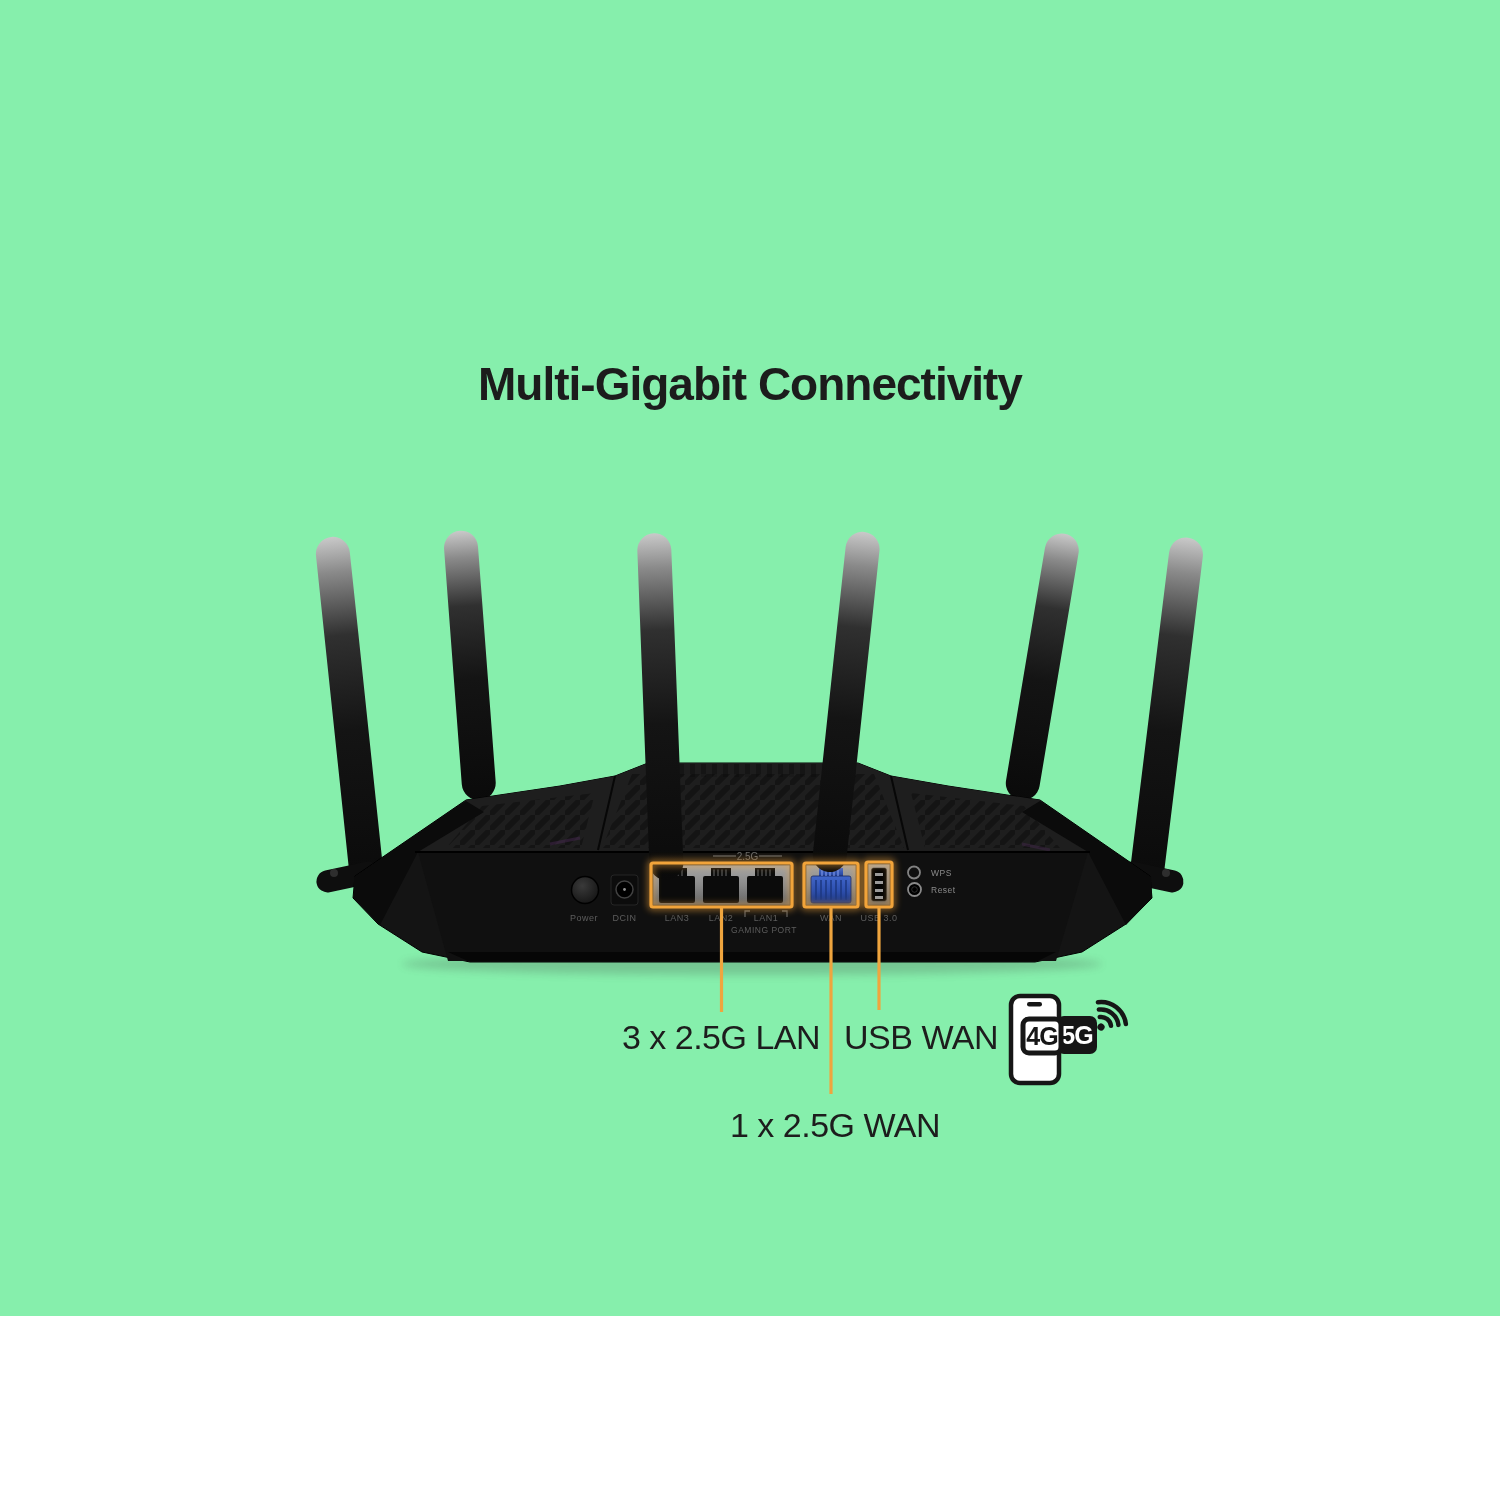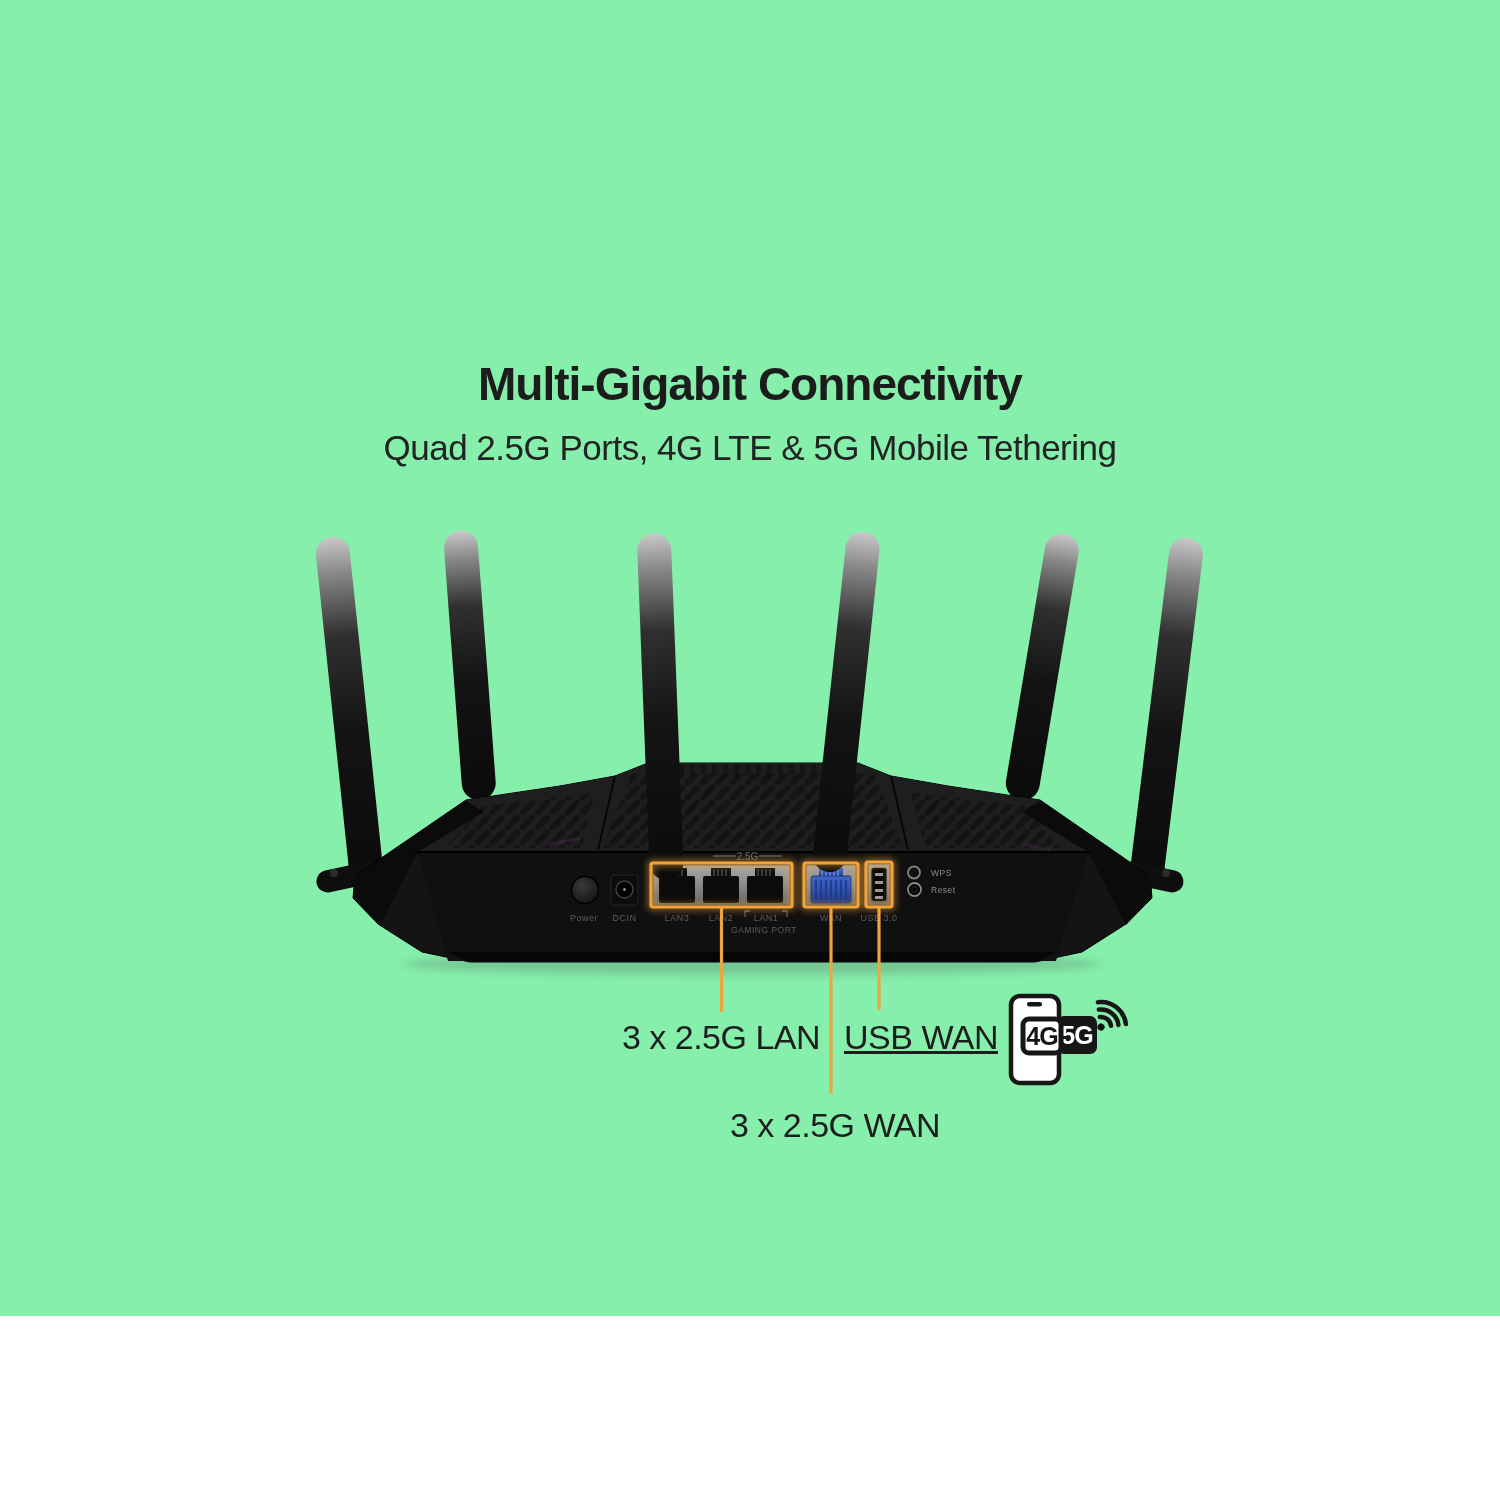--- a/index.html
+++ b/index.html
@@ -24,21 +24,20 @@
   }
   #router-svg{position:absolute;left:250px;top:500px;width:1000px;height:660px;}
   svg text{font-family:"Liberation Sans", sans-serif;}
 </style>
 </head>
 <body>
 
 <div id="canvas">
 
   <div class="page-title">Multi-Gigabit Connectivity</div>
-  <div class="page-subtitle">Quad 2.5G Ports, 4G LTE &amp; 5G Mobile Tethering</div>
 
   <svg id="router-svg" viewBox="0 0 1000 660">
     <defs>
       <linearGradient id="antGrad" x1="0" y1="0" x2="0" y2="1">
         <stop offset="0" stop-color="#c9c9c9"></stop>
         <stop offset="0.10" stop-color="#8a8a8a"></stop>
         <stop offset="0.28" stop-color="#303030"></stop>
         <stop offset="0.55" stop-color="#141414"></stop>
         <stop offset="1" stop-color="#0a0a0a"></stop>
       </linearGradient>
@@ -210,16 +209,16 @@
         <text x="827" y="544" font-size="25" font-weight="bold" fill="#ffffff" text-anchor="middle" letter-spacing="-1">5G</text>
       </g>
       <g>
         <rect x="773" y="519" width="38" height="34" rx="6" fill="#ffffff" stroke="#161616" stroke-width="5"></rect>
         <text x="792" y="545" font-size="25" font-weight="bold" fill="#161616" text-anchor="middle" letter-spacing="-1">4G</text>
       </g>
     </g>
   </svg>
 
   <div class="callout-label" style="left:721px;top:1018px;text-align:center;">3 x 2.5G LAN</div>
-  <div class="callout-label" style="left:921px;top:1018px;text-decoration:underline;">USB WAN</div>
-  <div class="callout-label" style="left:835px;top:1106px;">3 x 2.5G WAN</div>
+  <div class="callout-label" style="left:921px;top:1018px;">USB WAN</div>
+  <div class="callout-label" style="left:835px;top:1106px;">1 x 2.5G WAN</div>
 
 </div>
 
 </body></html>

